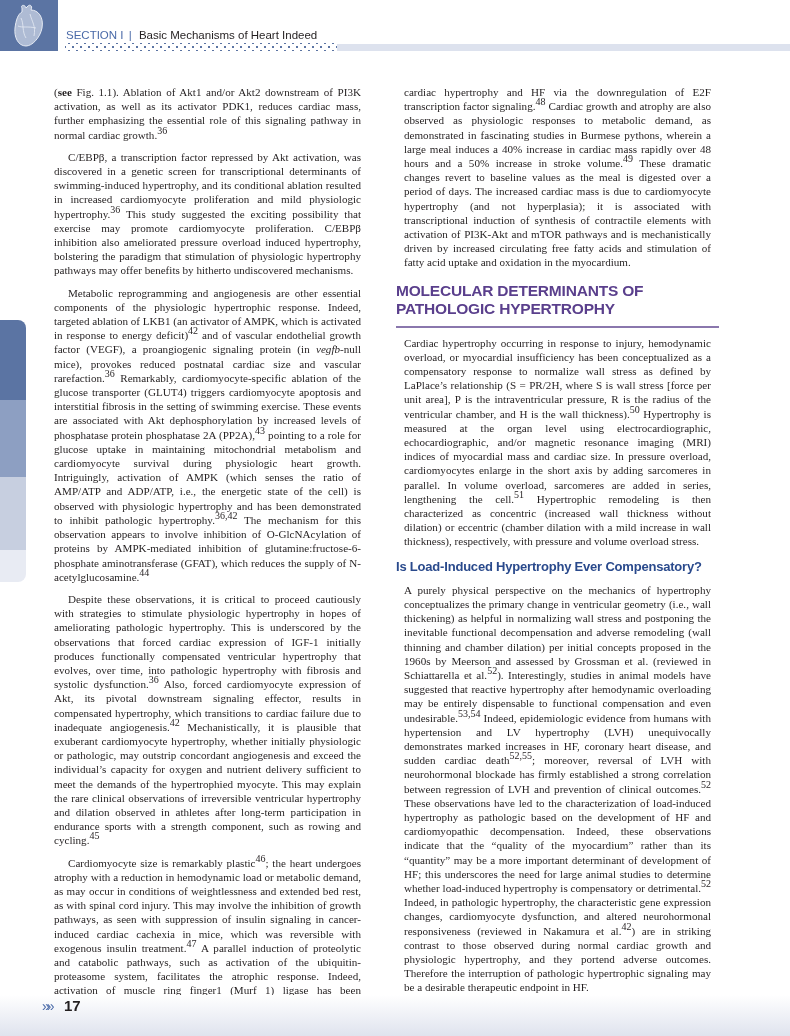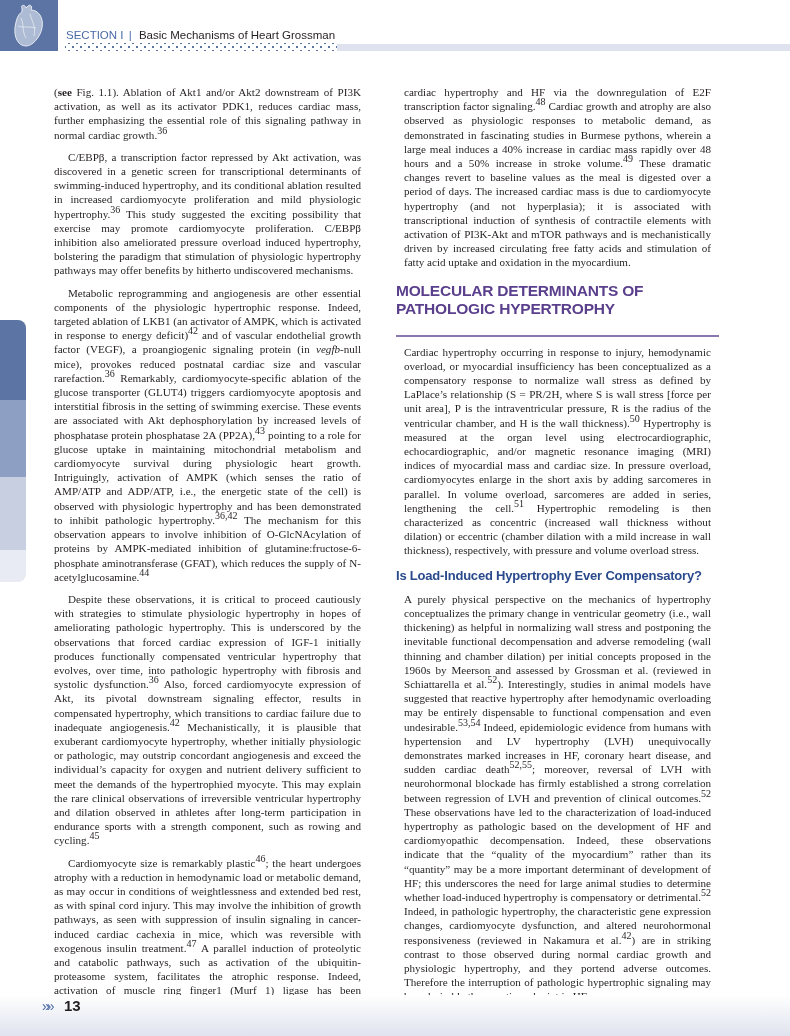--- a/index.html
+++ b/index.html
@@ -46,21 +46,21 @@
     hyphens:manual;
   }
   .col.left { left:46px; }
   .col.right { left:396px; }
   .col p { margin:8px; text-indent:14px; }
   .col p.noindent { text-indent:0; }
   sup { font-size:10px; line-height:0; vertical-align:super; }
   .h1 {
     font-family:"Liberation Sans","DejaVu Sans",sans-serif;
     font-weight:bold; color:#5a3f8c; font-size:15.5px; line-height:18px;
-    margin:12px 0 6px 0; padding-bottom:17px;
+    margin:12px 0 6px 0; padding-bottom:8px;
     border-bottom:2px solid #8a77ad; text-align:left;
     letter-spacing:-0.2px;
   }
   .h2 {
     font-family:"Liberation Sans","DejaVu Sans",sans-serif;
     font-weight:bold; color:#2a4a8c; font-size:13px; line-height:16px;
     margin:10px 0 4px 0; text-align:left; letter-spacing:-0.2px;
   }
   .footer-band {
     position:absolute; left:0; top:995px; width:790px; height:41px;
@@ -78,21 +78,21 @@
 
 <div class="header-heart">
   <svg width="34" height="44" viewBox="0 0 34 44">
     <path d="M10 4 C8 1 13 0 14 4 L16 2 C18 0 21 2 19 6 C26 6 32 13 30 24 C28 34 20 42 14 42 C6 42 2 33 3 24 C4 16 6 10 10 8 Z" fill="#aebbd4" stroke="#e6ebf4" stroke-width="1"></path>
     <path d="M9 14 C12 20 10 28 14 34 M18 10 C20 18 24 22 22 32 M6 22 C10 24 16 22 24 24" fill="none" stroke="#e6ebf4" stroke-width="0.8"></path>
   </svg>
 </div>
 <div class="header-section">
   <span class="sec">SECTION I</span>
   <span class="sep">|</span>
-  <span class="title">Basic Mechanisms of Heart Grossman</span>
+  <span class="title">Basic Mechanisms of Heart Indeed</span>
 </div>
 <div class="header-pattern"></div>
 <div class="header-bar"></div>
 
 <div class="side-tab t1"></div>
 <div class="side-tab t2"></div>
 <div class="side-tab t3"></div>
 <div class="side-tab t4"></div>
 
 <div class="col left">
@@ -107,14 +107,14 @@
   <p class="noindent"><span>cardiac hypertrophy and HF via the downregulation of E2F transcription factor signaling.</span><sup>48</sup><span> Cardiac growth and atrophy are also observed as physiologic responses to metabolic demand, as demonstrated in fascinating studies in Burmese pythons, wherein a large meal induces a 40% increase in cardiac mass rapidly over 48 hours and a 50% increase in stroke volume.</span><sup>49</sup><span> These dramatic changes revert to baseline values as the meal is digested over a period of days. The increased cardiac mass is due to cardiomyocyte hypertrophy (and not hyperplasia); it is associated with transcriptional induction of synthesis of contractile elements with activation of PI3K-Akt and mTOR pathways and is mechanistically driven by increased circulating free fatty acids and stimulation of fatty acid uptake and oxidation in the myocardium.</span></p>
   <div class="h1">MOLECULAR DETERMINANTS OF PATHOLOGIC HYPERTROPHY</div>
   <p class="noindent"><span>Cardiac hypertrophy occurring in response to injury, hemodynamic overload, or myocardial insufficiency has been conceptualized as a compensatory response to normalize wall stress as defined by LaPlace’s relationship (S = PR/2H, where S is wall stress [force per unit area], P is the intraventricular pressure, R is the radius of the ventricular chamber, and H is the wall thickness).</span><sup>50</sup><span> Hypertrophy is measured at the organ level using electrocardiographic, echocardiographic, and/or magnetic resonance imaging (MRI) indices of myocardial mass and cardiac size. In pressure overload, cardiomyocytes enlarge in the short axis by adding sarcomeres in parallel. In volume overload, sarcomeres are added in series, lengthening the cell.</span><sup>51</sup><span> Hypertrophic remodeling is then characterized as concentric (increased wall thickness without dilation) or eccentric (chamber dilation with a mild increase in wall thickness), respectively, with pressure and volume overload stress.</span></p>
   <div class="h2">Is Load-Induced Hypertrophy Ever Compensatory?</div>
   <p class="noindent"><span>A purely physical perspective on the mechanics of hypertrophy conceptualizes the primary change in ventricular geometry (i.e., wall thickening) as helpful in normalizing wall stress and postponing the inevitable functional decompensation and adverse remodeling (wall thinning and chamber dilation) per initial concepts proposed in the 1960s by Meerson and assessed by Grossman et al. (reviewed in Schiattarella et al.</span><sup>52</sup><span>). Interestingly, studies in animal models have suggested that reactive hypertrophy after hemodynamic overloading may be entirely dispensable to functional compensation and even undesirable.</span><sup>53,54</sup><span> Indeed, epidemiologic evidence from humans with hypertension and LV hypertrophy (LVH) unequivocally demonstrates marked increases in HF, coronary heart disease, and sudden cardiac death</span><sup>52,55</sup><span>; moreover, reversal of LVH with neurohormonal blockade has firmly established a strong correlation between regression of LVH and prevention of clinical outcomes.</span><sup>52</sup><span> These observations have led to the characterization of load-induced hypertrophy as pathologic based on the development of HF and cardiomyopathic decompensation. Indeed, these observations indicate that the “quality of the myocardium” rather than its “quantity” may be a more important determinant of development of HF; this underscores the need for large animal studies to determine whether load-induced hypertrophy is compensatory or detrimental.</span><sup>52</sup><span> Indeed, in pathologic hypertrophy, the characteristic gene expression changes, cardiomyocyte dysfunction, and altered neurohormonal responsiveness (reviewed in Nakamura et al.</span><sup>42</sup><span>) are in striking contrast to those observed during normal cardiac growth and physiologic hypertrophy, and they portend adverse outcomes. Therefore the interruption of pathologic hypertrophic signaling may be a desirable therapeutic endpoint in HF.</span></p>
 </div>
 
 <div class="footer-band"></div>
 <div class="footer-page">
   <span class="chev">»»</span>
-  <span class="num">13</span>
+  <span class="num">17</span>
 </div>
 
 </body></html>

